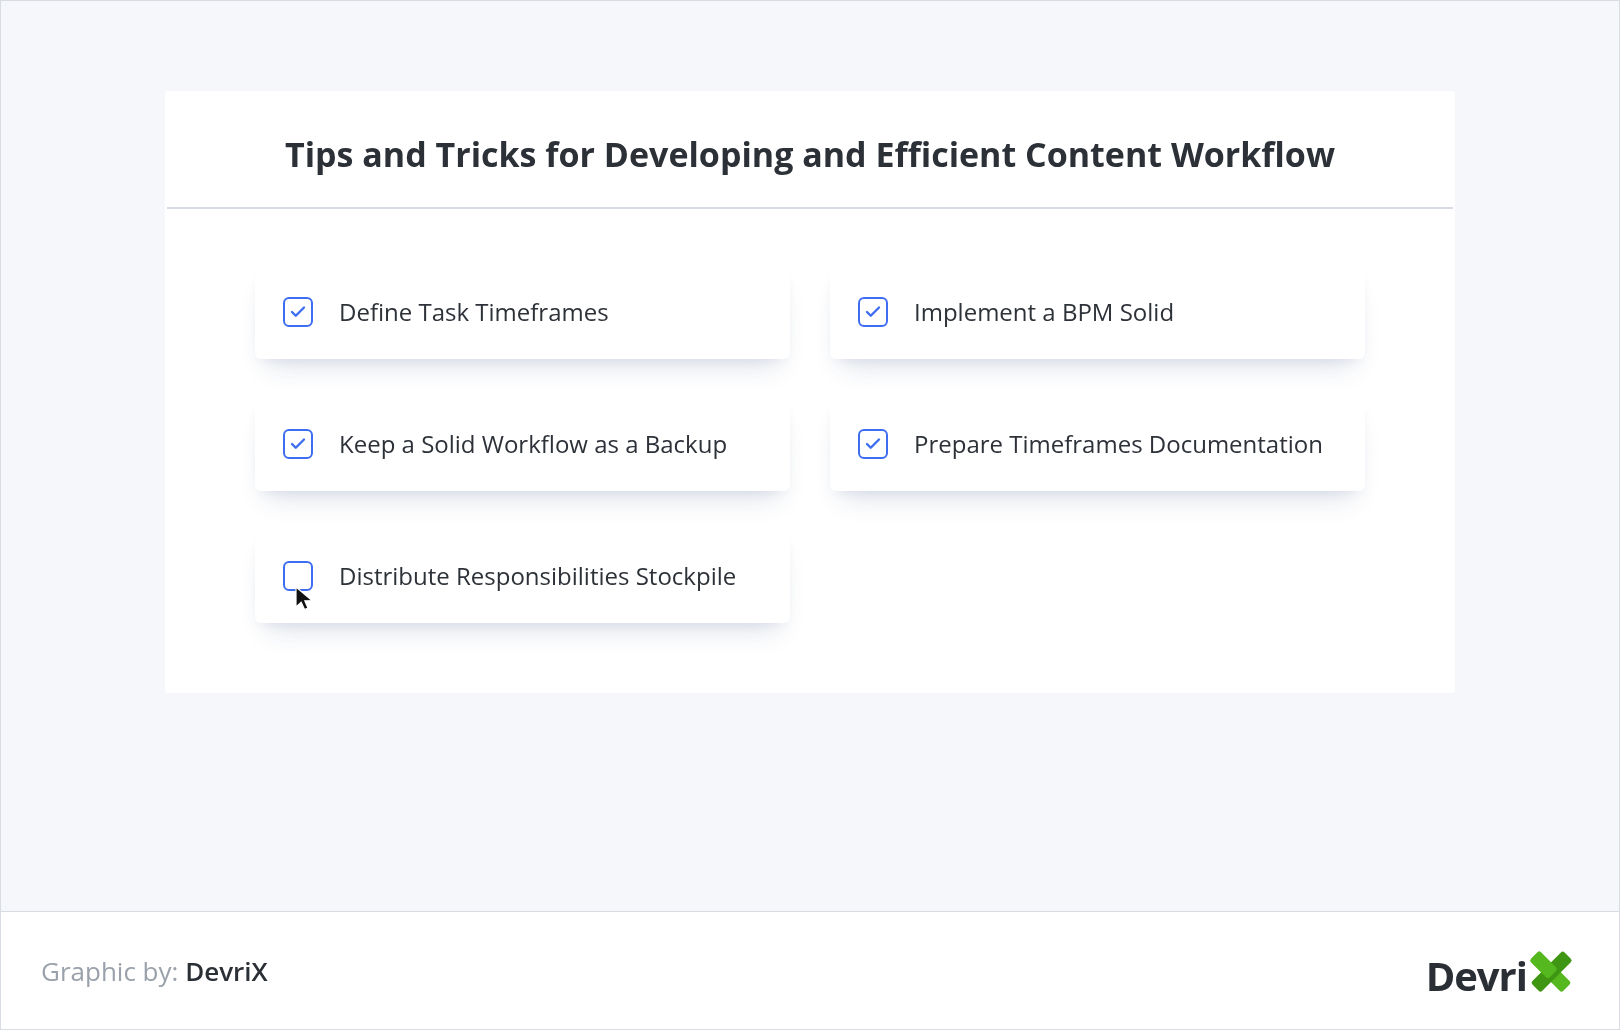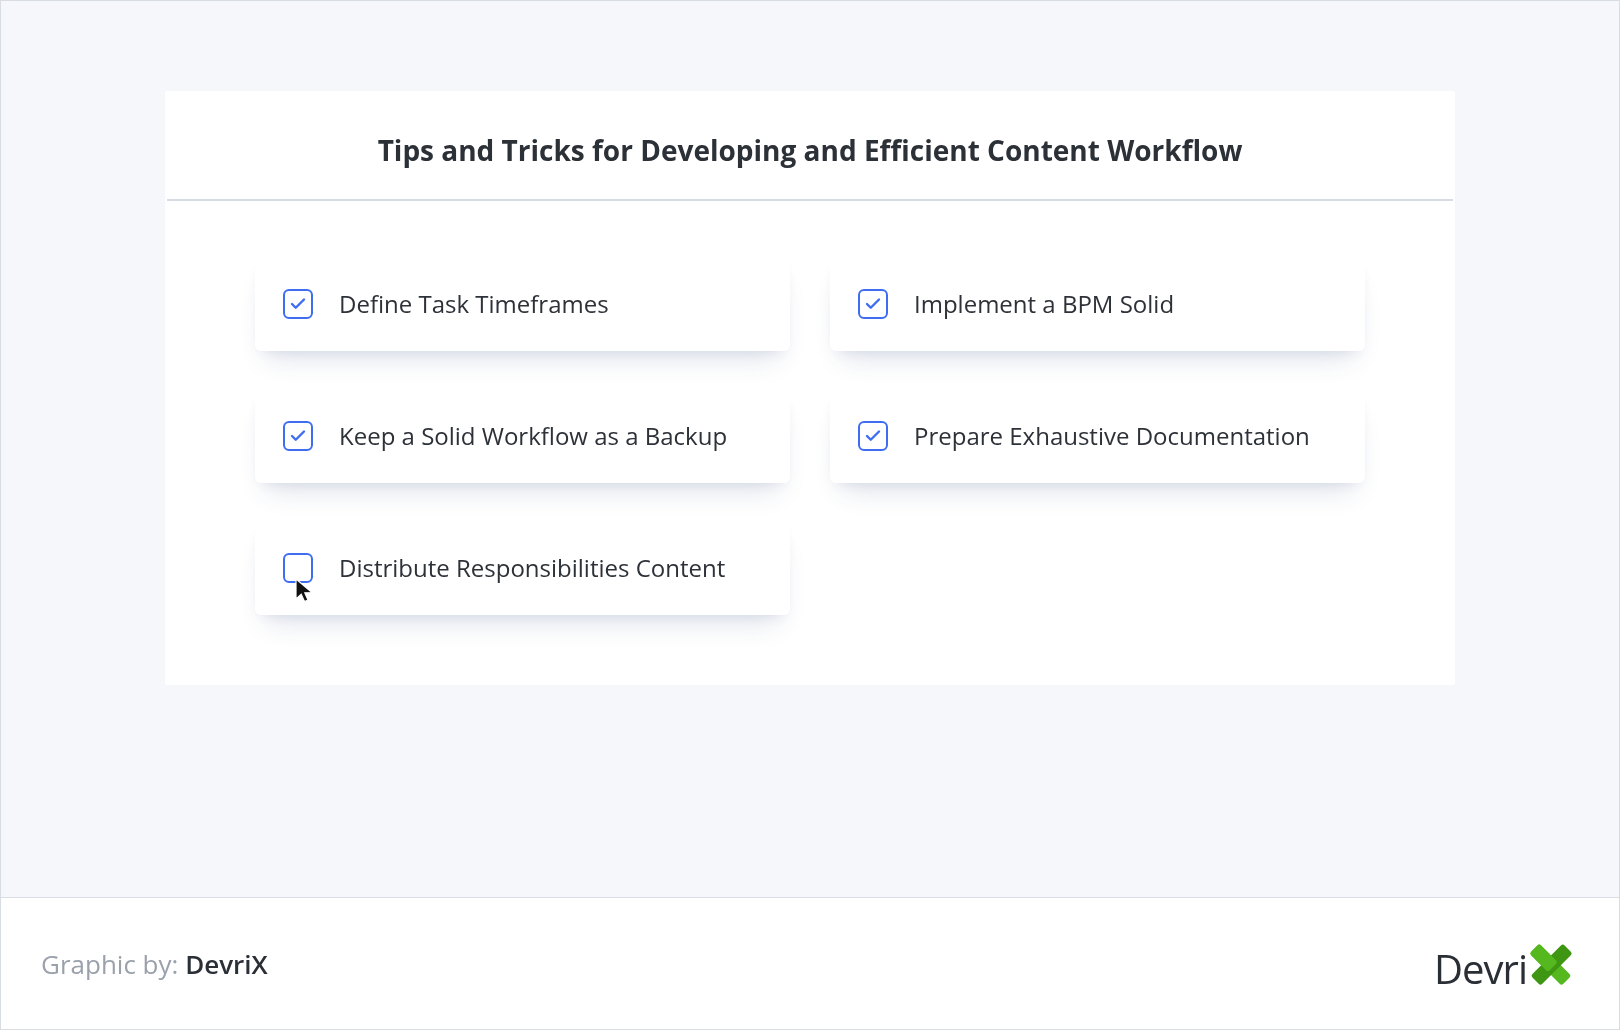--- a/index.html
+++ b/index.html
@@ -19,21 +19,21 @@
     justify-content: center;
     padding: 90px 100px 60px;
   }
   .card {
     width: 1290px;
     background: #ffffff;
     border-radius: 2px;
     padding: 0 0 70px;
   }
   .card-title {
-    font-size: 28px;
+    font-size: 34px;
     font-weight: 700;
     color: #2c3138;
     text-align: center;
     padding: 40px 20px 30px;
     border-bottom: 2px solid #d6dbe4;
     margin: 0 2px;
   }
   .grid {
     display: grid;
     grid-template-columns: 1fr 1fr;
@@ -71,21 +71,21 @@
     color: #2d3138;
     line-height: 1.35;
   }
   .cursor {
     position: absolute;
     pointer-events: none;
   }
   .item { position: relative; }
 
   .footer {
-    height: 132px;
+    height: 118px;
     border-top: 1px solid #d8dde3;
     background: #ffffff;
     display: flex;
     align-items: center;
     justify-content: space-between;
     padding: 0 40px;
   }
   .credit {
     font-size: 26px;
     color: #9aa1ab;
@@ -96,21 +96,21 @@
   }
   .logo {
     display: flex;
     align-items: center;
     gap: 2px;
     font-size: 40px;
     font-weight: 800;
     color: #2a2e35;
     letter-spacing: -1px;
   }
-  .logo .thin { font-weight: 400; margin-top: 9px; }
+  .logo .thin { font-weight: 700; margin-top: 9px; }
   .logo svg { width: 56px; height: 56px; margin-left: -6px; }
 </style>
 </head>
 <body>
 
 <div class="stage">
   <div class="card">
     <h1 class="card-title">Tips and Tricks for Developing and Efficient Content Workflow</h1>
 
     <div class="grid">
@@ -142,26 +142,26 @@
         <span class="item-label">Keep a Solid Workflow as a Backup</span>
       </div>
 
 
       <div class="item">
         <span class="checkbox">
           <svg viewBox="0 0 24 24">
               <path d="M4 12l5 5L20 6" fill="none" stroke="#3f6df2" stroke-width="3.2" stroke-linecap="round" stroke-linejoin="round"></path>
             </svg>
         </span>
-        <span class="item-label">Prepare Exhaustive Documentation</span>
+        <span class="item-label">Prepare Timeframes Documentation</span>
       </div>
 
       <div class="item">
         <span class="checkbox"></span>
-        <span class="item-label">Distribute Responsibilities Content</span>
+        <span class="item-label">Distribute Responsibilities Stockpile</span>
         <svg class="cursor" width="22" height="28" viewBox="0 0 22 28" style="left:39px; top:56px;">
           <path d="M2 2 L2 22 L7.2 17.2 L10.5 24.5 L14 23 L10.8 15.8 L18 15.5 Z" fill="#111" stroke="#fff" stroke-width="1.2"></path>
         </svg>
       </div>
 
     </div>
   </div>
 </div>
 
 <div class="footer">

